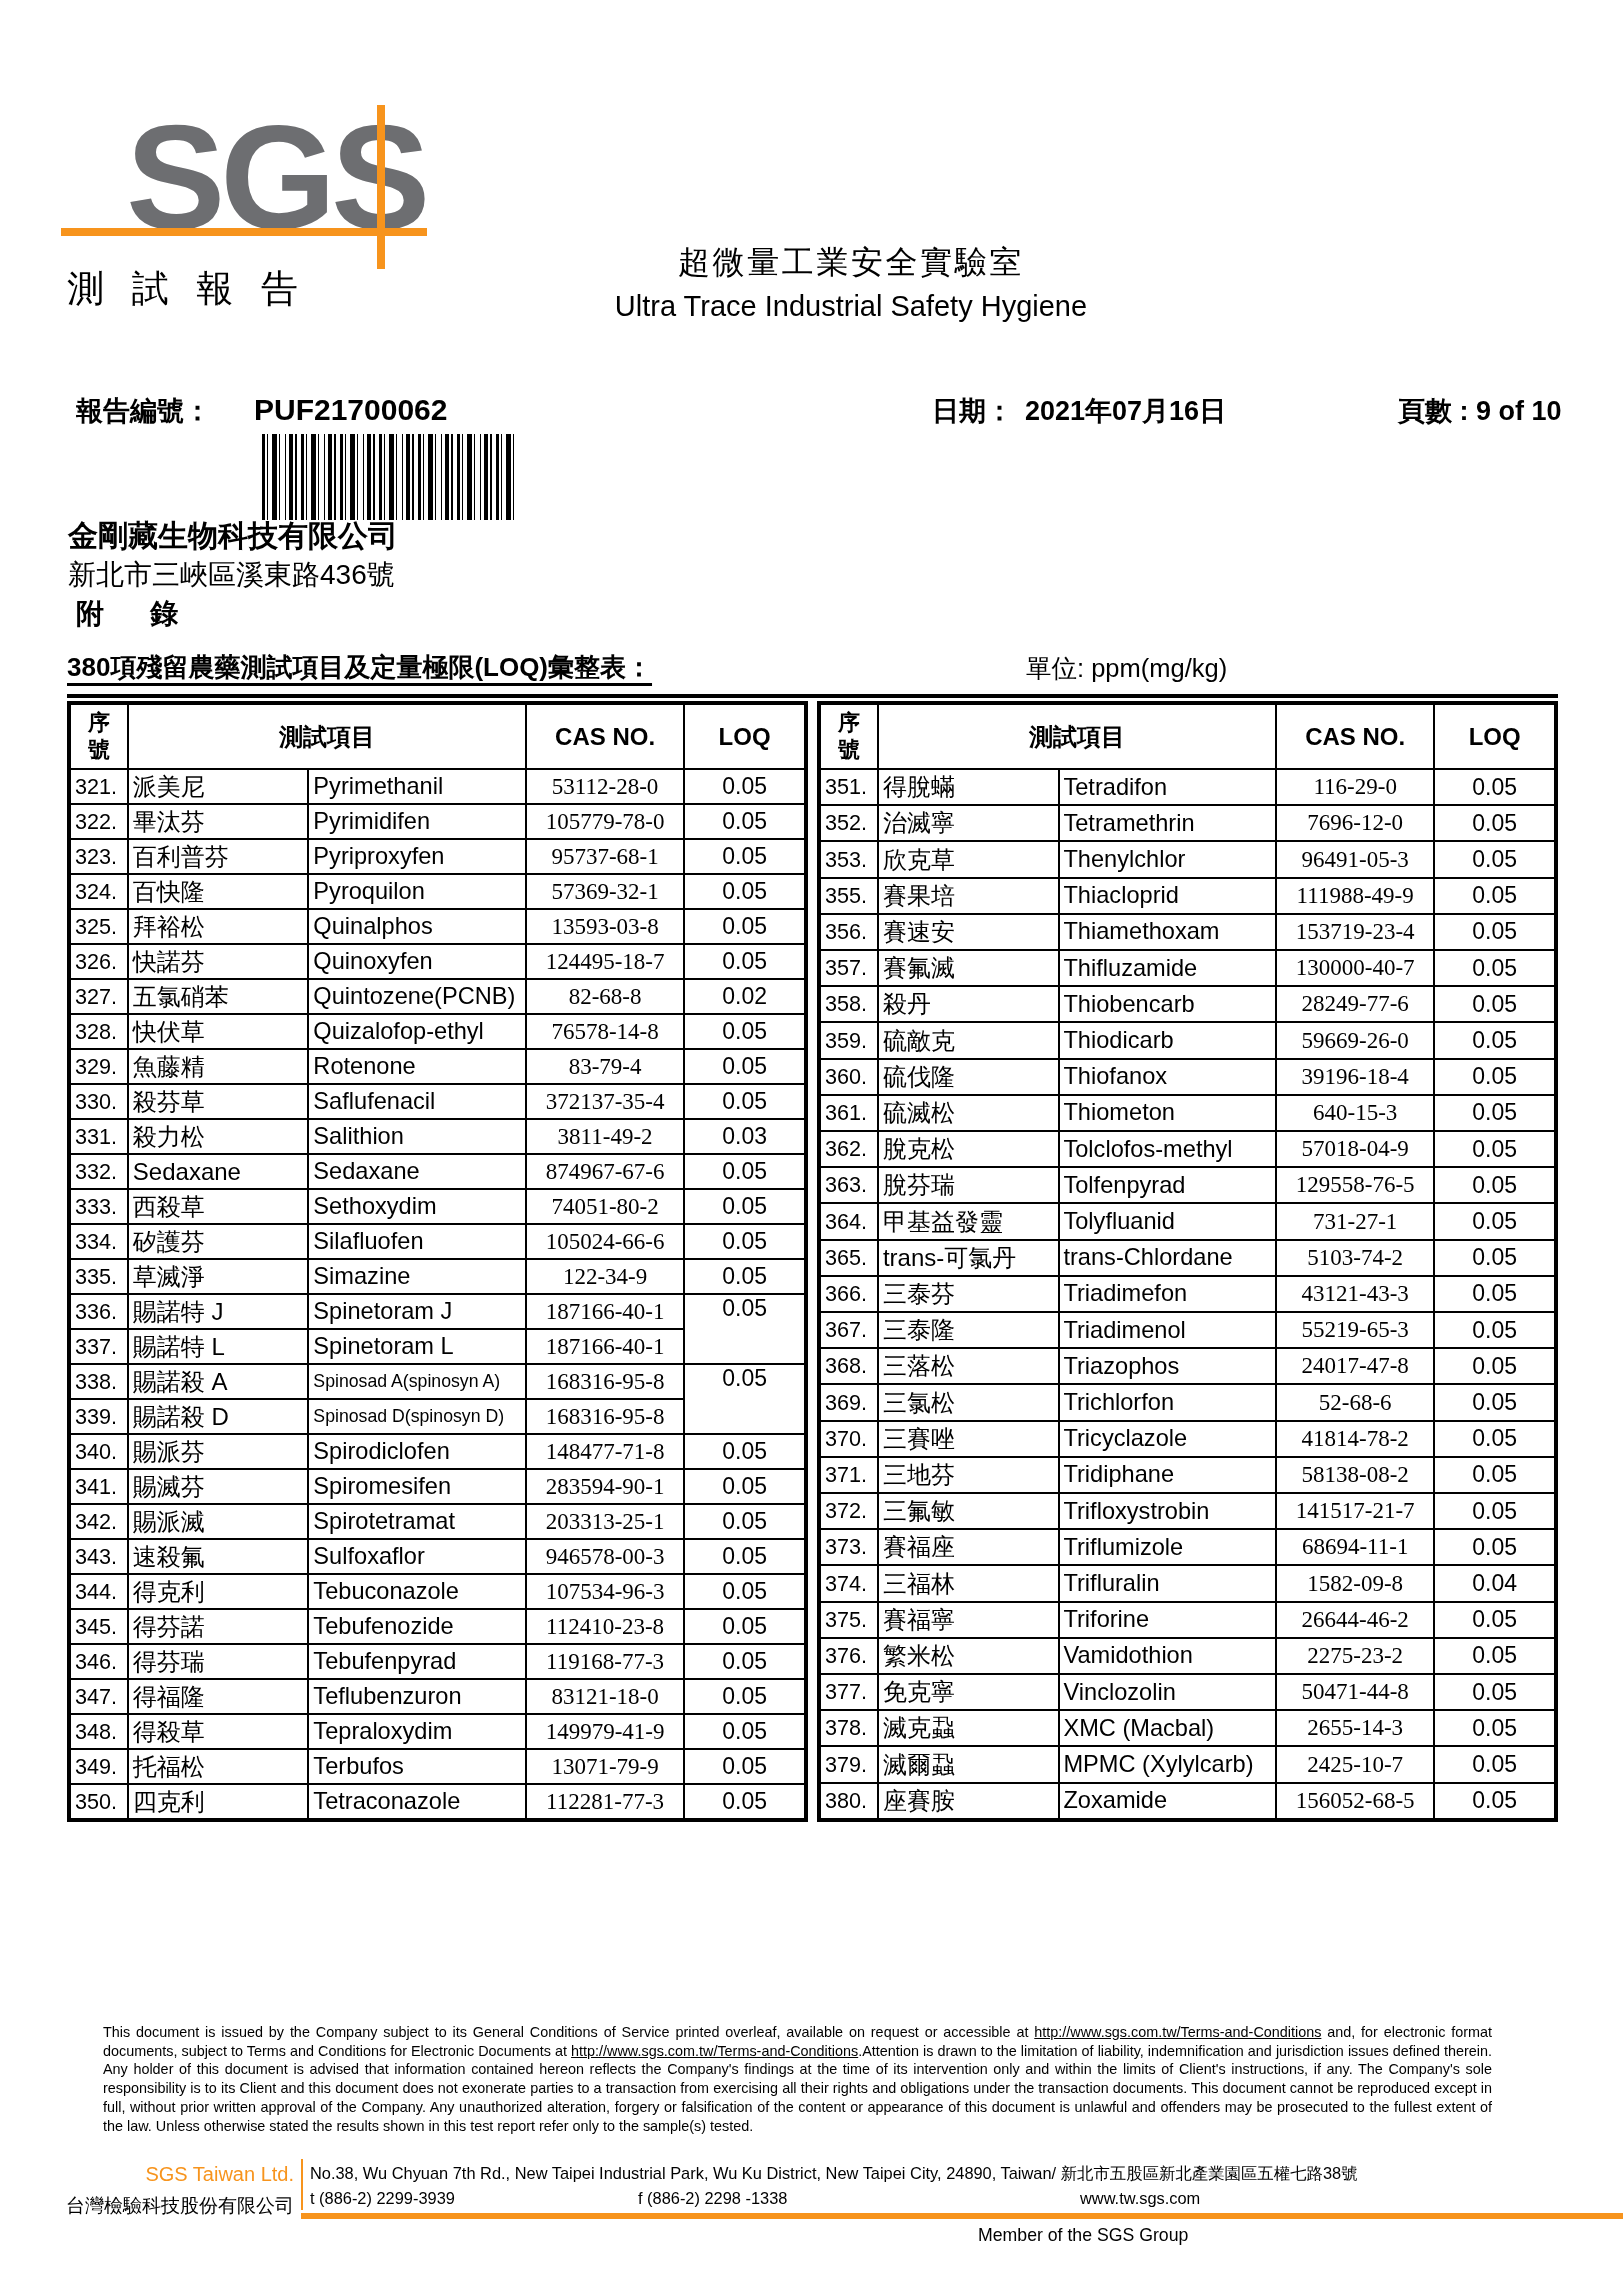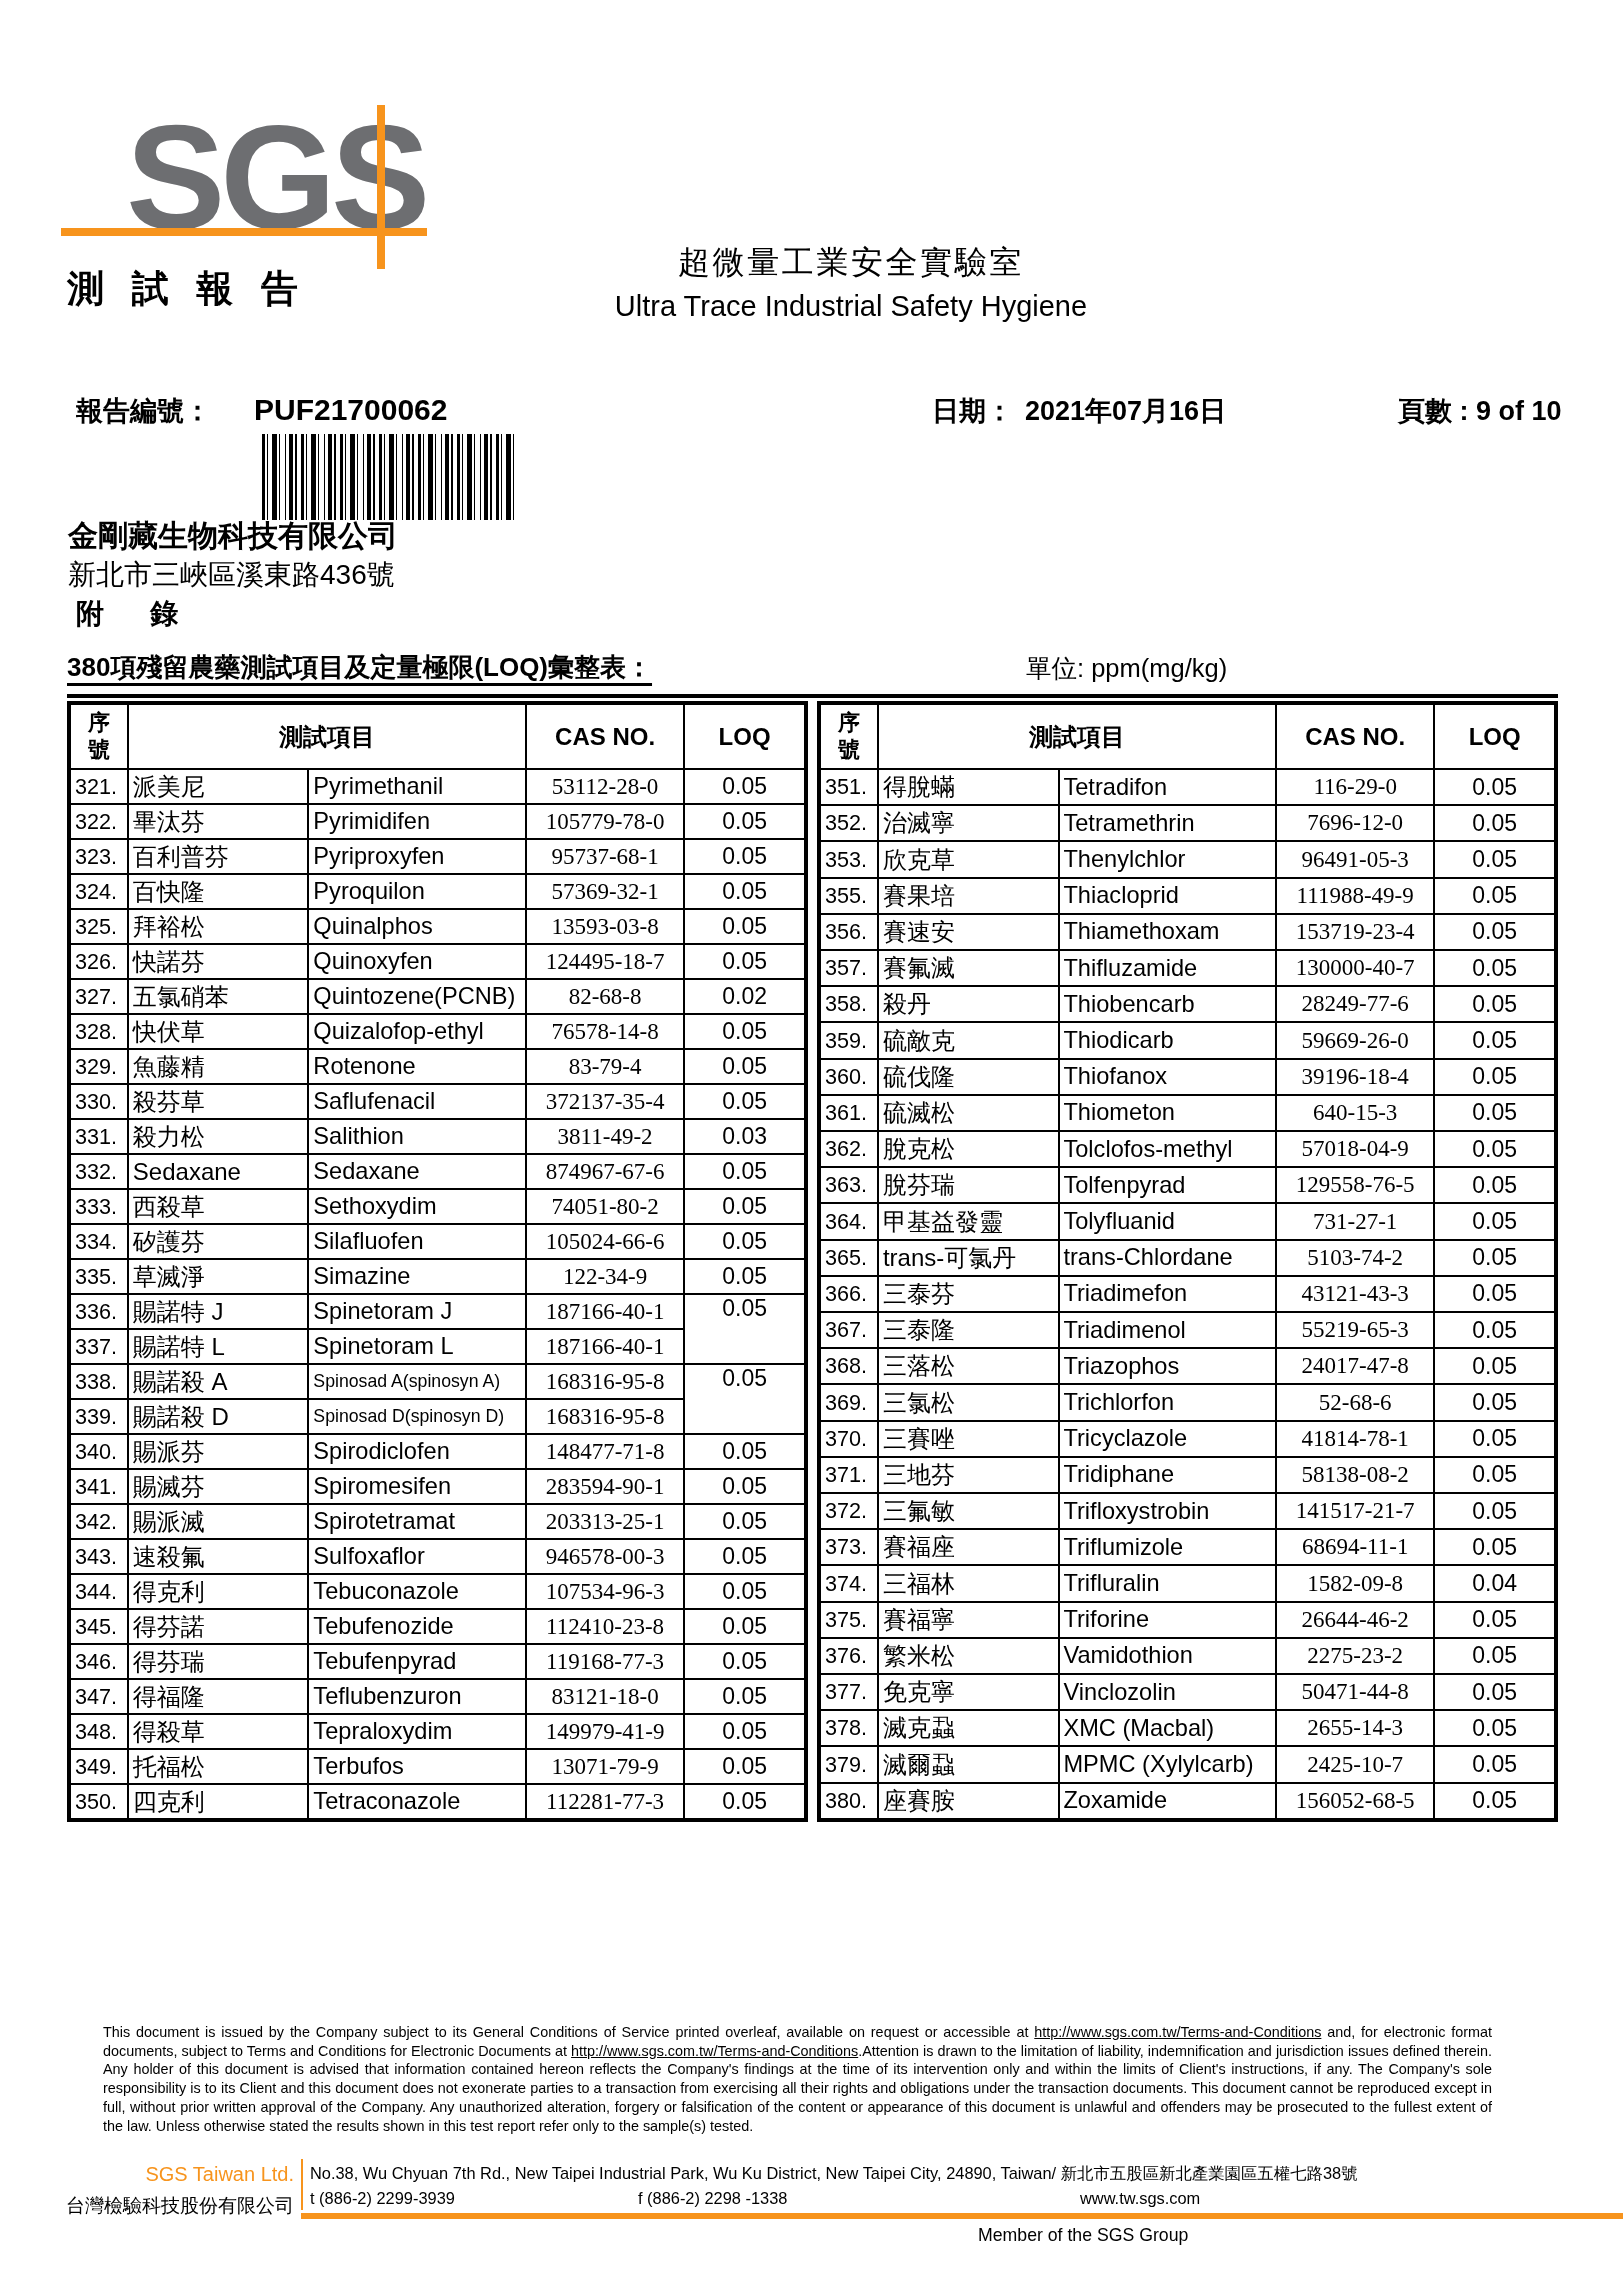--- a/index.html
+++ b/index.html
@@ -11,21 +11,21 @@
   .serifzh{font-family:"Liberation Serif","DejaVu Serif",serif;}
   .sans{font-family:"Liberation Sans","DejaVu Sans",sans-serif;}
 
   
   .sgs-logo{left:126px;top:103px;font-size:149px;font-weight:700;
     letter-spacing:-5.2px;color:#6d6e71;line-height:1.0;}
   .orange-hline{left:61px;top:228px;width:366px;height:7.9px;background:#f7941d;}
   .orange-vline{left:377px;top:105px;width:7.9px;height:164px;background:#f7941d;}
 
   
-  .report-title{left:67px;top:264px;font-size:37px;font-weight:700;letter-spacing:9.2px;}
+  .report-title{left:67px;top:264px;font-size:37px;font-weight:400;letter-spacing:9.2px;}
   .lab-titles{left:537px;top:241px;width:628px;text-align:center;}
   .lab-zh{font-size:32px;letter-spacing:2.6px;}
   .lab-en{font-size:29px;margin-top:5.2px;}
   .meta-line{top:393px;font-size:27px;font-weight:700;}
   .report-no-label{left:76px;}
   .report-no-value{left:254px;font-size:30px;}
   .date-label{left:932px;}
   .date-value{left:1025px;}
   .page-label{left:1398px;}
   .barcode{left:262px;top:434px;width:257px;height:86px;
@@ -479,21 +479,21 @@
             <td class="c-no">369.</td>
             <td class="c-zh">三氯松</td>
             <td class="c-en">Trichlorfon</td>
             <td class="c-cas">52-68-6</td>
             <td class="c-loq single">0.05</td>
           </tr>
           <tr>
             <td class="c-no">370.</td>
             <td class="c-zh">三賽唑</td>
             <td class="c-en">Tricyclazole</td>
-            <td class="c-cas">41814-78-1</td>
+            <td class="c-cas">41814-78-2</td>
             <td class="c-loq single">0.05</td>
           </tr>
           <tr>
             <td class="c-no">371.</td>
             <td class="c-zh">三地芬</td>
             <td class="c-en">Tridiphane</td>
             <td class="c-cas">58138-08-2</td>
             <td class="c-loq single">0.05</td>
           </tr>
           <tr>

